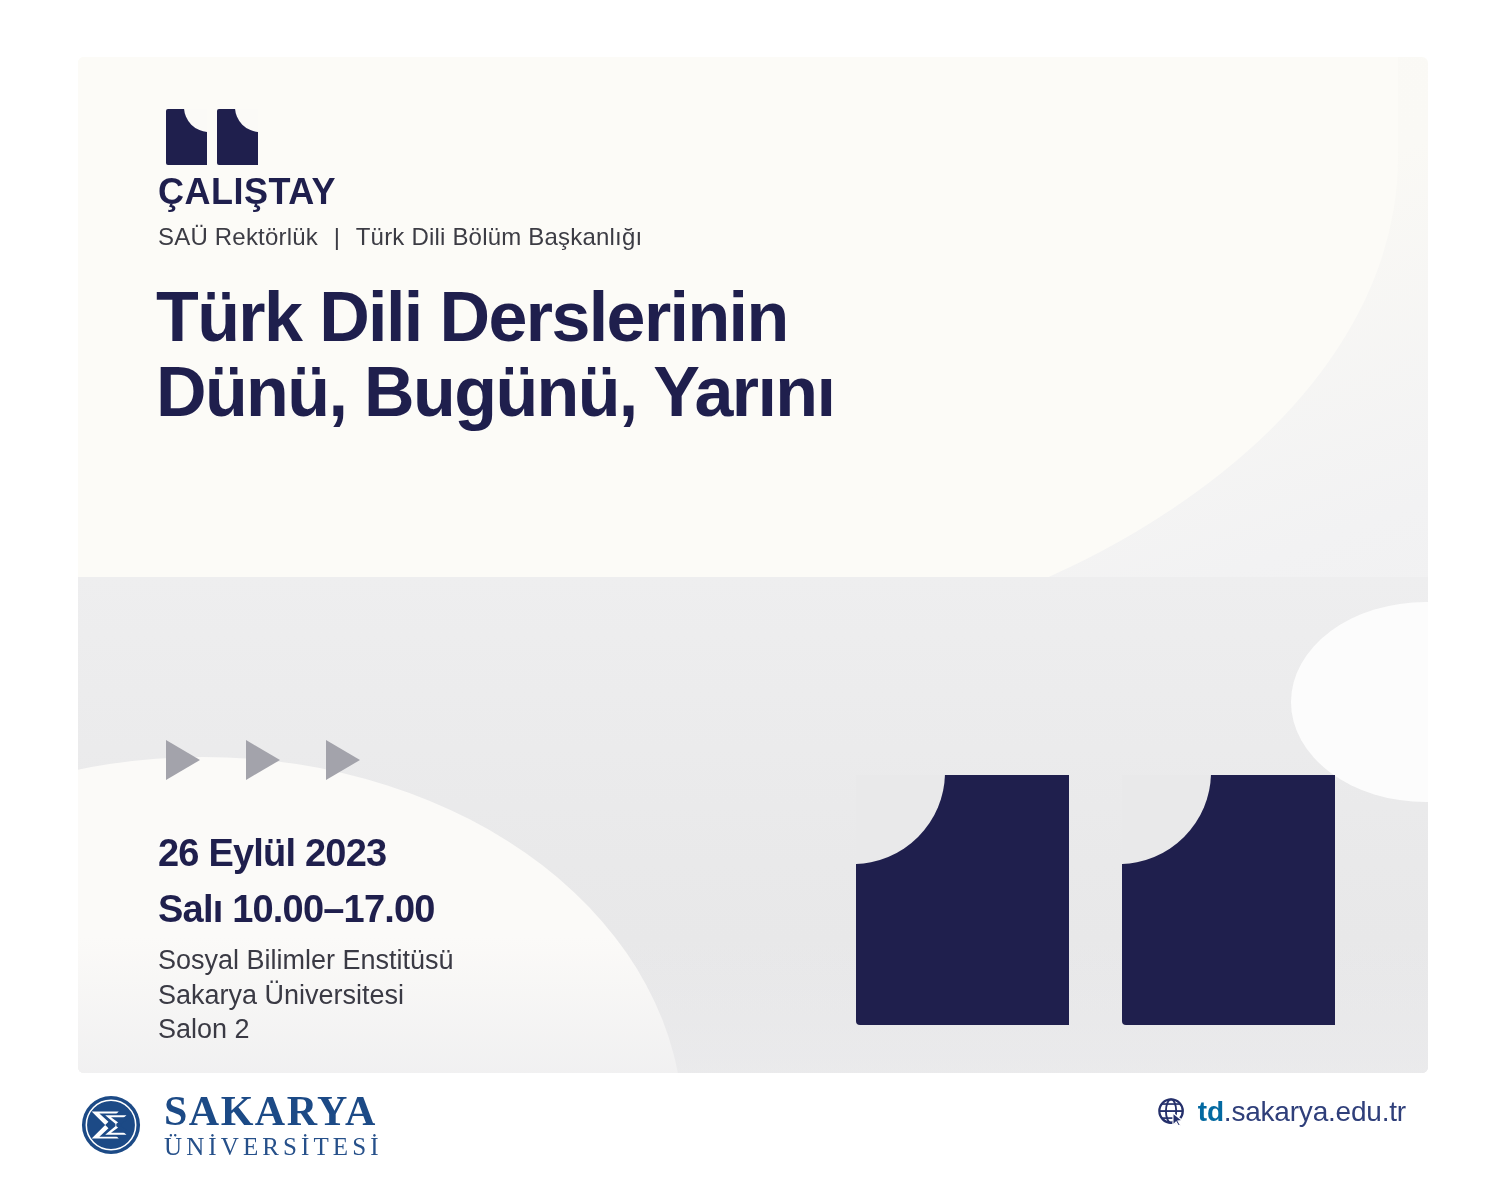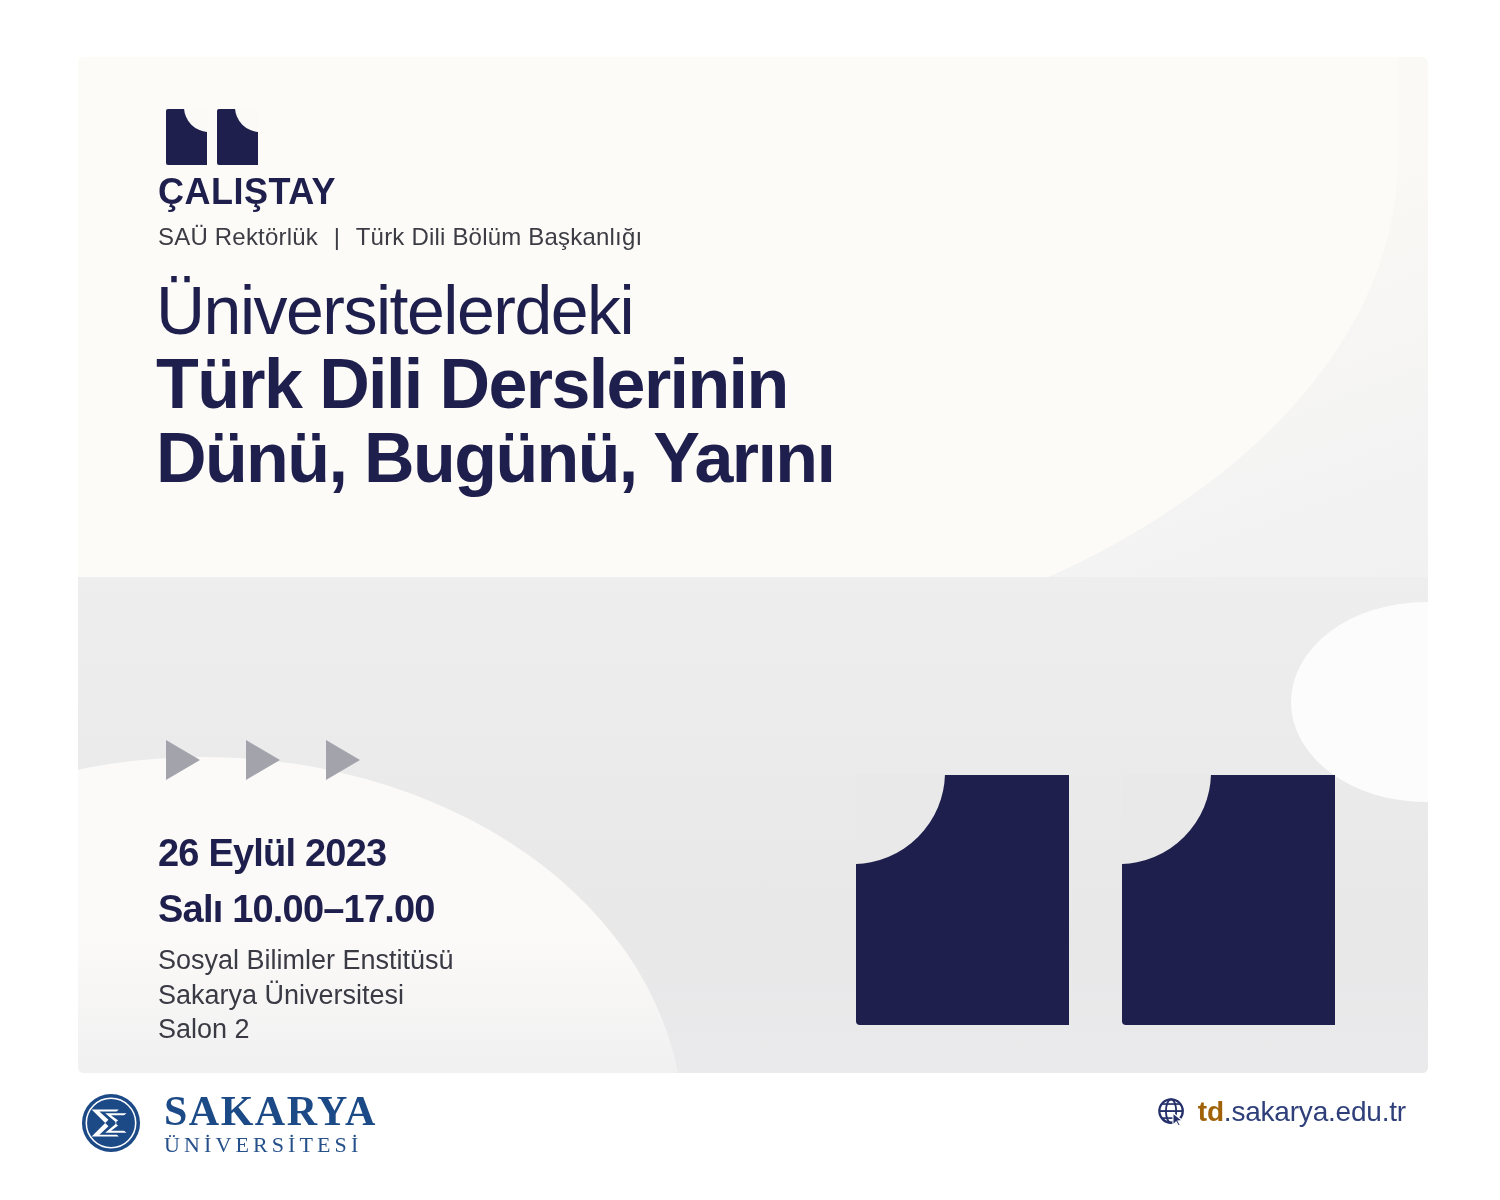--- a/index.html
+++ b/index.html
@@ -260,40 +260,40 @@
   .logo-text .lt1 {
     font-family: "Liberation Serif", serif;
     font-size: 42px;
     font-weight: 700;
     letter-spacing: 1.5px;
     color: #1c4a86;
     display: block;
   }
   .logo-text .lt2 {
     font-family: "Liberation Serif", serif;
-    font-size: 22px;
+    font-size: 25px;
     font-weight: 400;
     letter-spacing: 4.1px;
     color: #26508a;
     display: block;
     margin-top: 2px;
   }
 
   .footer-url {
     position: absolute;
     right: 72px;
     top: 1096px;
     display: flex;
     align-items: center;
     gap: 11px;
     font-size: 28px;
     color: #2f3f7a;
     letter-spacing: -.2px;
   }
-  .footer-url .u-bold { font-weight: 800; color:#a16207;text-align:center; }
+  .footer-url .u-bold { font-weight: 800; color:#0369a1;text-align:center; }
   .globe-icon { width: 30px; height: 30px; display: block; }
 </style>
 </head>
 <body>
 
 <div id="root">
 
   <div class="poster">
 
     <div class="blob-cream"></div>
@@ -310,21 +310,20 @@
 
     <div class="kicker">ÇALIŞTAY</div>
 
     <div class="subkicker">
       <span>SAÜ Rektörlük</span>
       <span class="sep">|</span>
       <span>Türk Dili Bölüm Başkanlığı</span>
     </div>
 
     <div class="title-wrap">
-      <div class="title-1">Üniversitelerdeki</div>
       <div class="title-2">Türk Dili Derslerinin</div>
       <div class="title-3">Dünü, Bugünü, Yarını</div>
     </div>
 
     <div class="arrows">
       <div class="arrow-tri"></div>
       <div class="arrow-tri"></div>
       <div class="arrow-tri"></div>
     </div>
 

